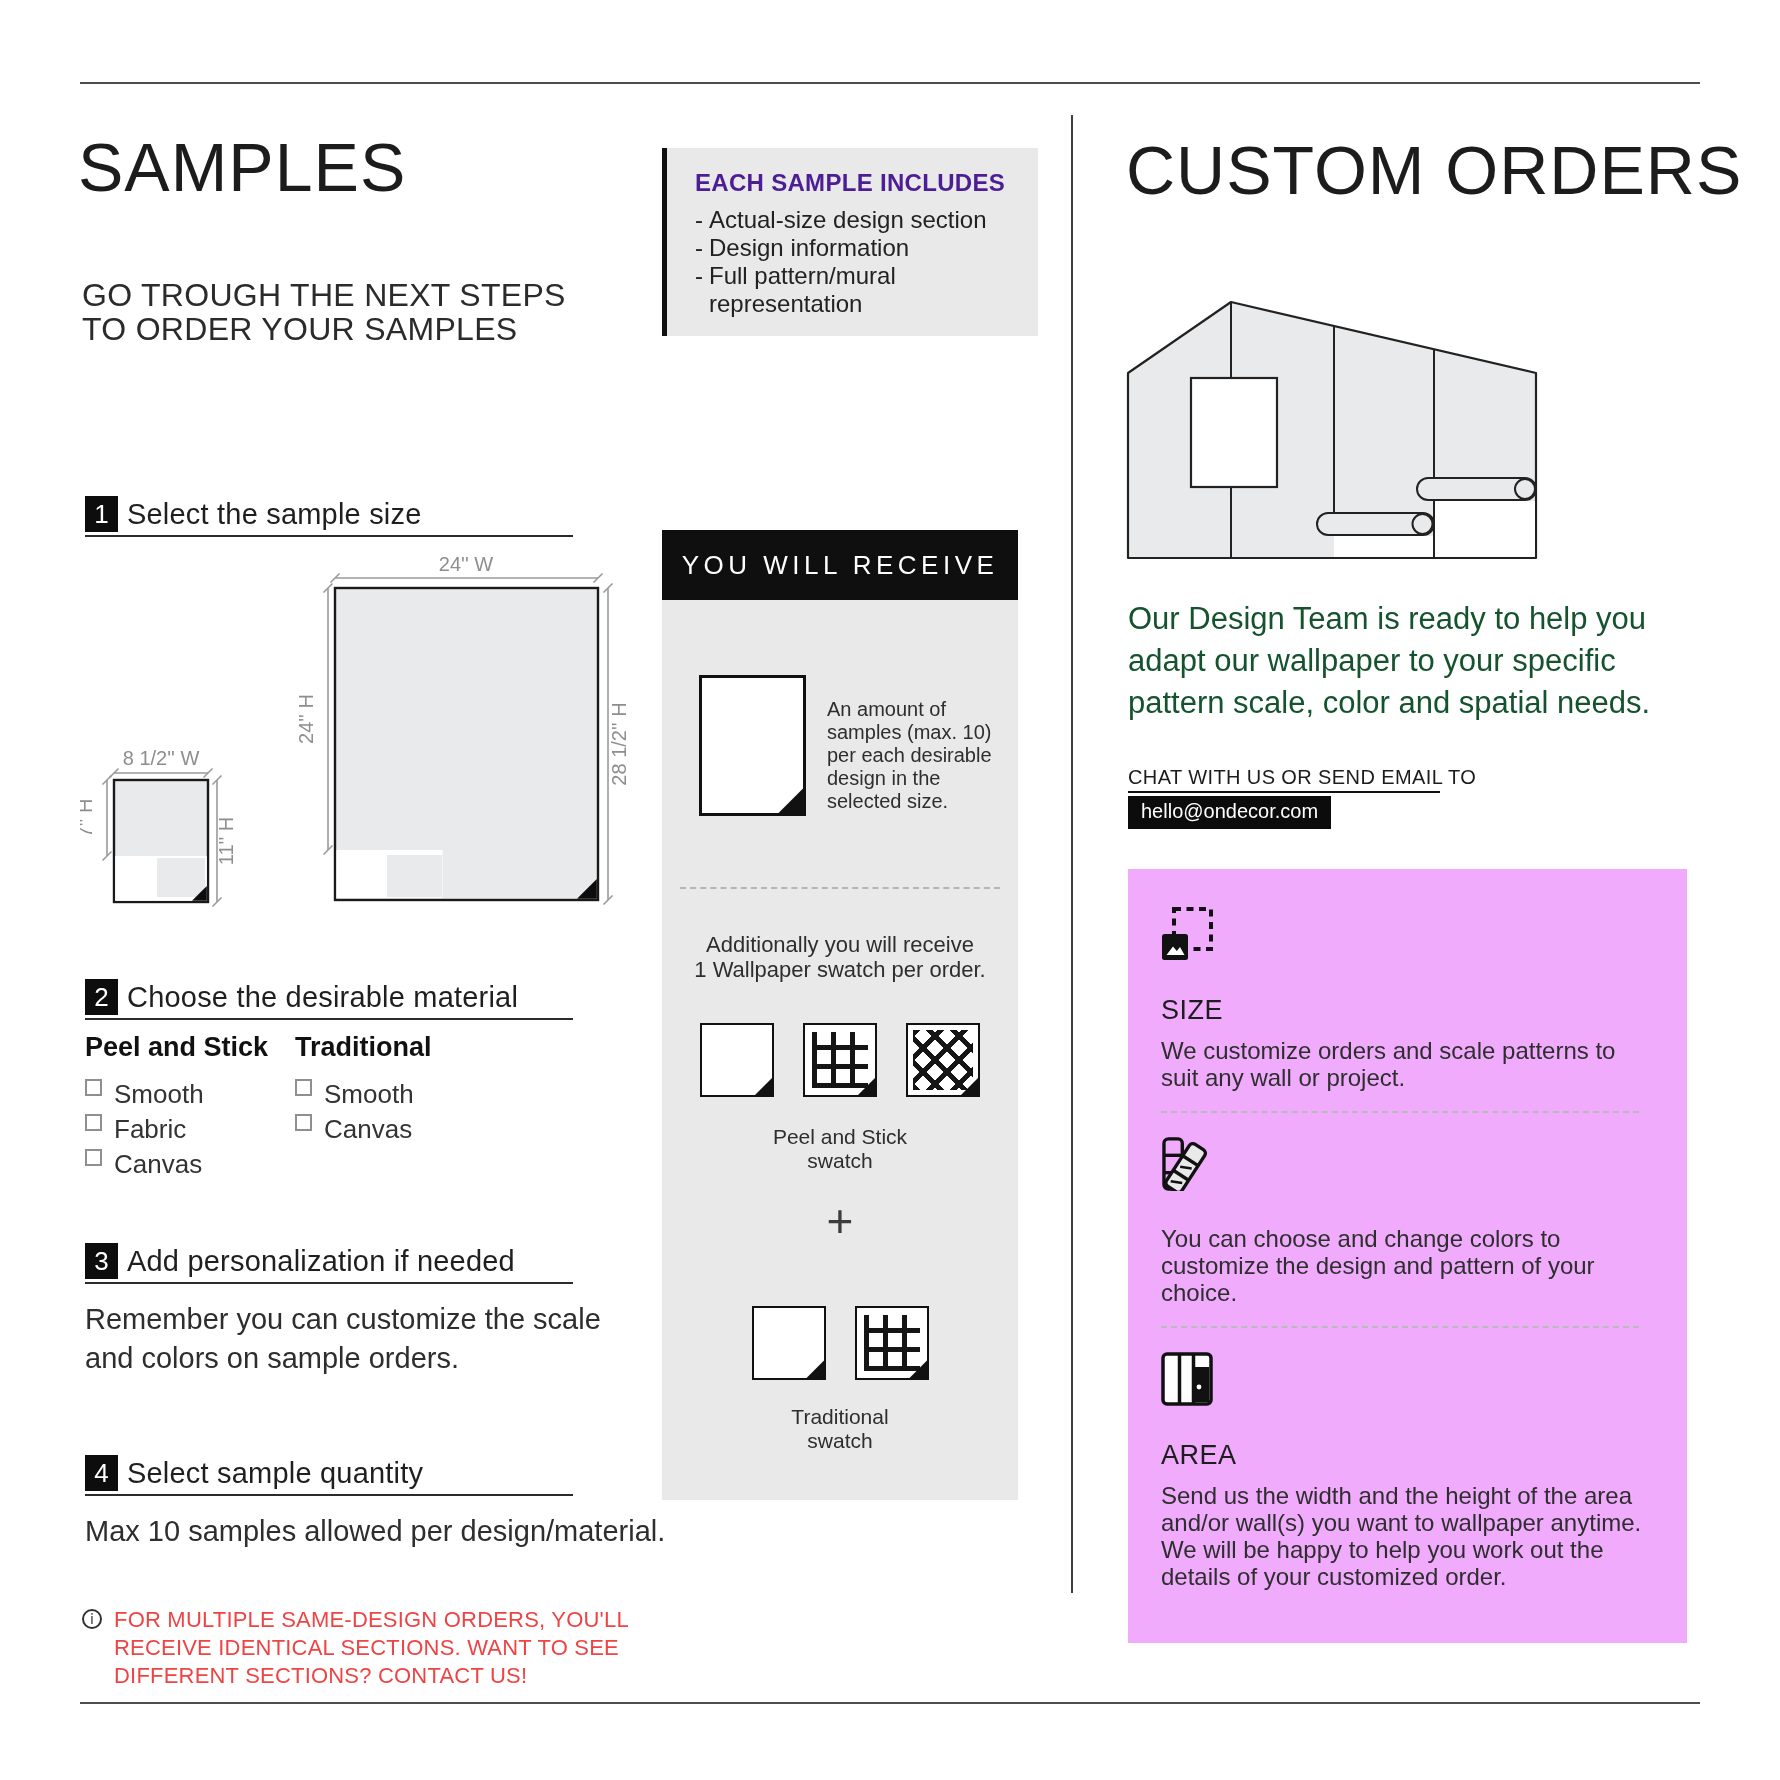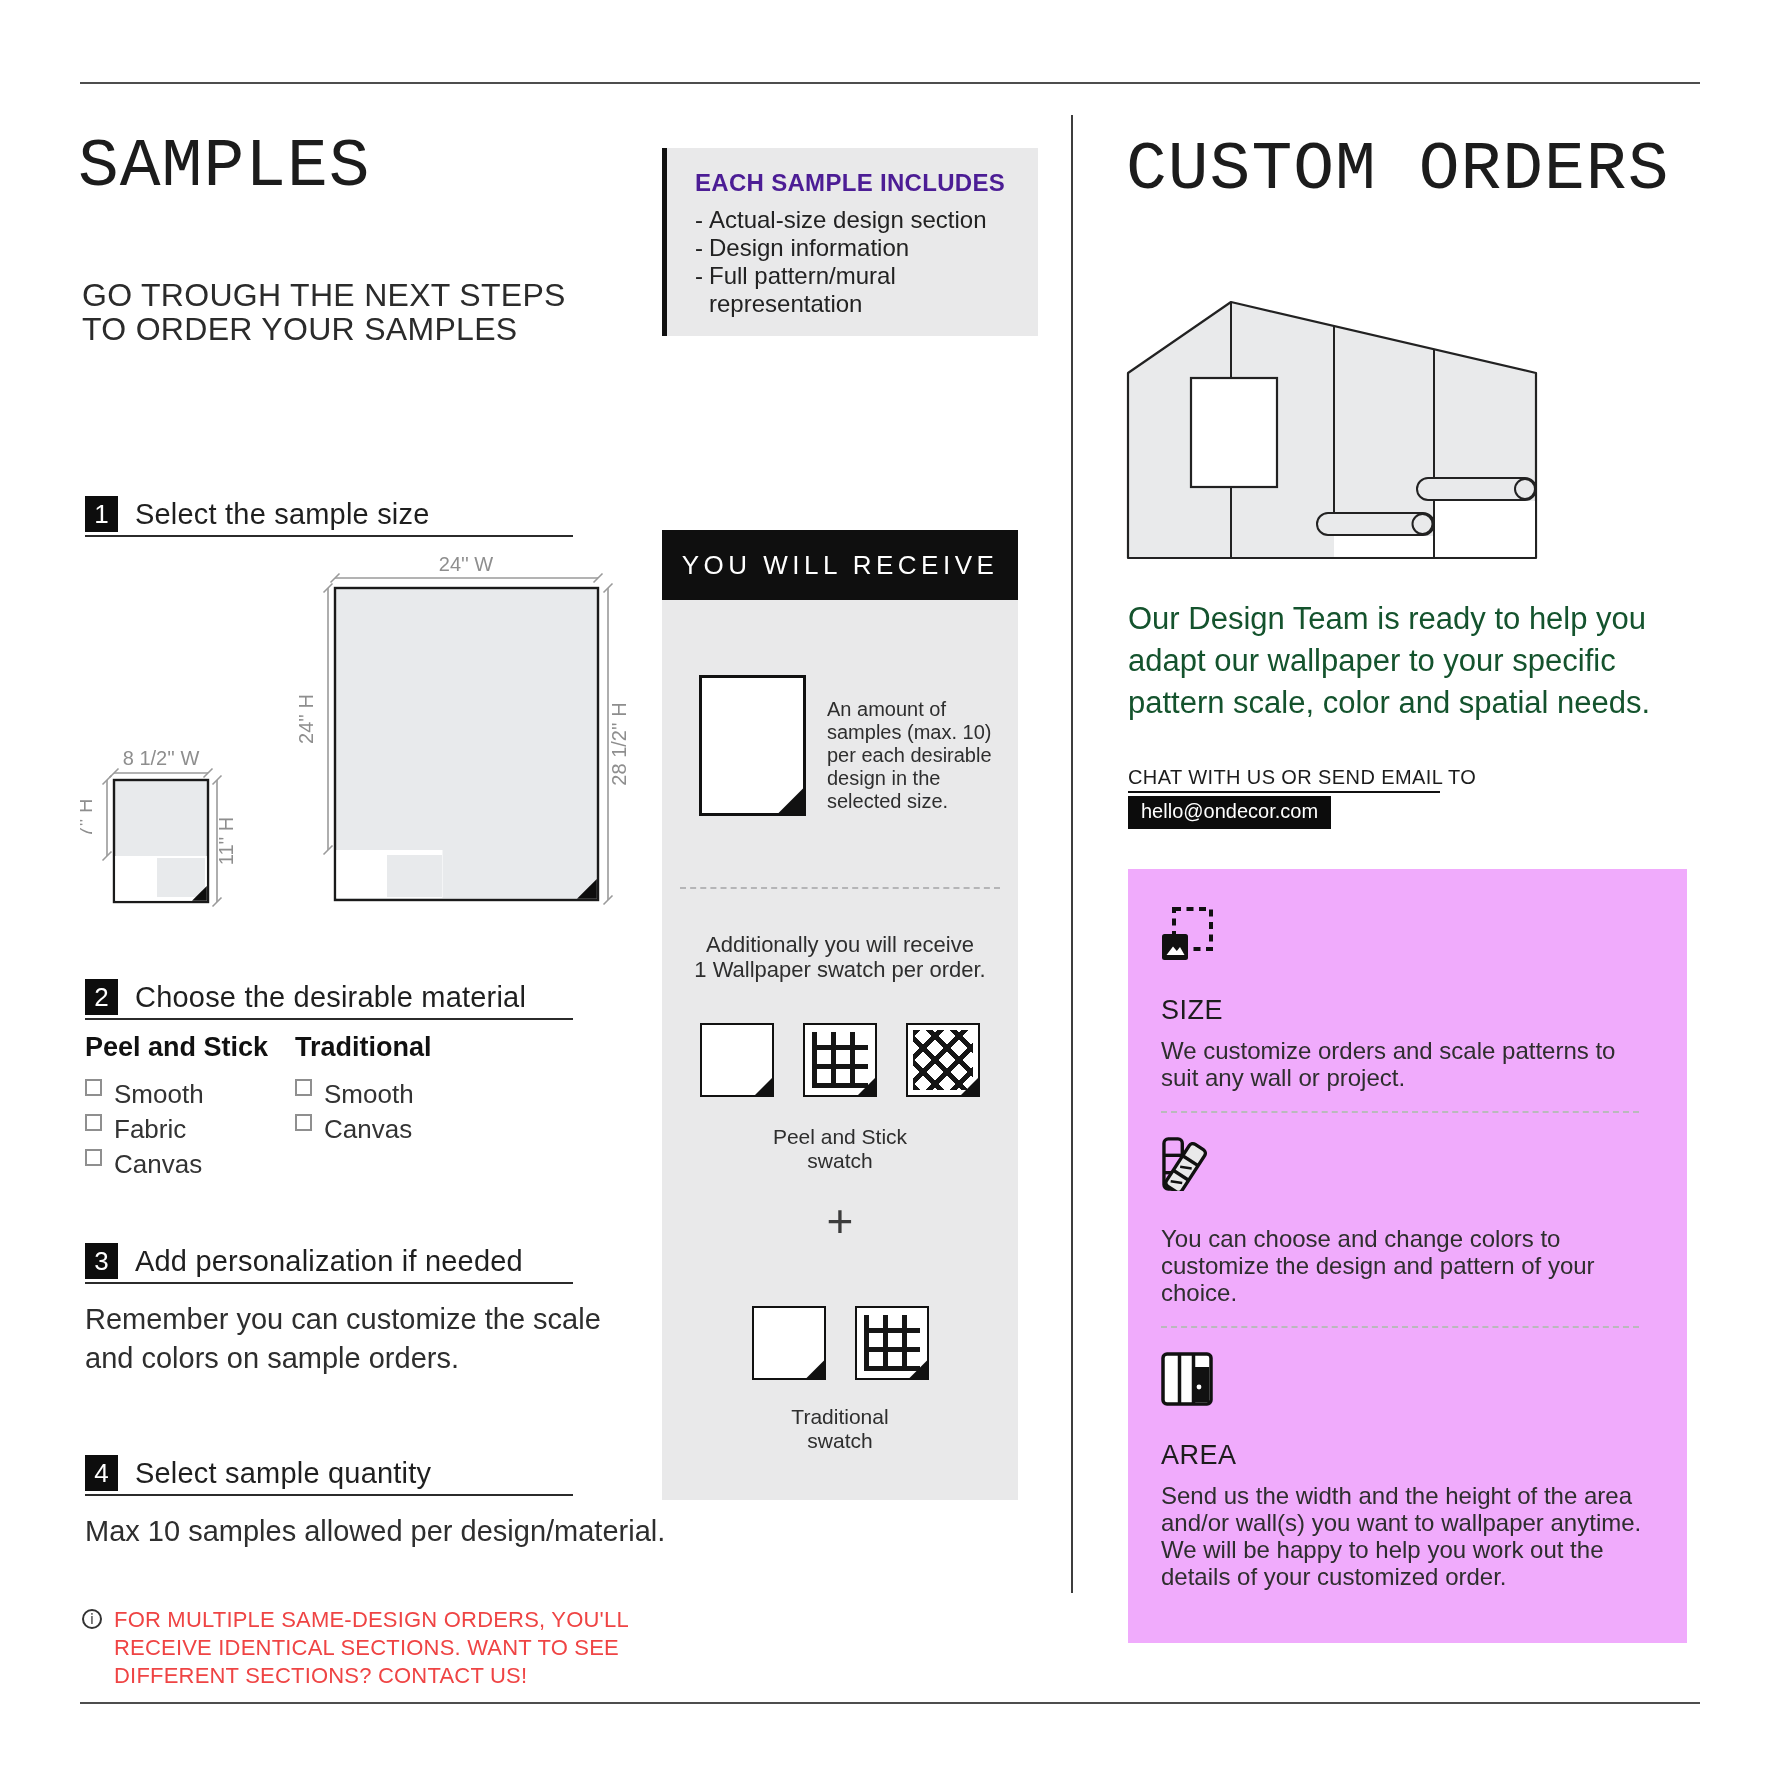--- a/index.html
+++ b/index.html
@@ -6,40 +6,40 @@
   *{box-sizing:border-box;}
   .page{
     position:relative;width:1780px;height:1780px;background:#ffffff;
     font-family:"Liberation Sans",sans-serif;color:#2e2e2e;overflow:hidden;
   }
   .abs{position:absolute;}
   .rule-h{position:absolute;left:80px;width:1620px;height:2px;background:#4d4d4d;}
   .pre{white-space:pre-line;}
 
   
-  .big-title{font-size:68px;font-weight:300;letter-spacing:1px;color:#1c1c1c;line-height:68px;font-family:Liberation Mono, monospace;}
+  .big-title{font-size:68px;font-weight:300;letter-spacing:1px;color:#1c1c1c;line-height:68px;}
   .intro{font-size:32px;line-height:34px;color:#2b2b2b;letter-spacing:.3px;}
 
   
   .includes-box{
     left:662px;top:148px;width:376px;height:188px;background:#e9e9ea;
     border-left:5px solid #111;padding:21px 24px 0 28px;
   }
   .includes-title{font-size:24px;font-weight:700;letter-spacing:.3px;color:#4c1d95;margin-bottom:9px;}
   .includes-item{display:flex;font-size:24px;line-height:28px;color:#222;}
   .includes-item .dash{width:14px;flex:0 0 14px;}
 
   
   .step{position:absolute;left:85px;width:488px;}
   .step-head{display:flex;align-items:center;}
   .step-badge{
     width:33px;height:36px;background:#0d0d0d;color:#fff;font-size:26px;
     display:flex;align-items:center;justify-content:center;flex:0 0 33px;
   }
-  .step-label{font-size:29px;color:#1f1f1f;margin-left:17px;letter-spacing:.2px;}
+  .step-label{font-size:29px;color:#1f1f1f;margin-left:9px;letter-spacing:.2px;}
   .step-rule{height:2px;background:#2b2b2b;margin-top:3px;}
 
   .note{position:absolute;left:85px;font-size:29px;line-height:39px;color:#2e2e2e;}
 
   
   .mat-col{position:absolute;top:1032px;}
   .mat-title{font-size:27px;font-weight:700;color:#111;margin-bottom:16px;}
   .mat-row{display:flex;align-items:flex-start;margin-bottom:10px;height:25px;}
   .checkbox{width:17px;height:17px;border:2px solid #8f8f8f;background:#fff;flex:0 0 17px;}
   .mat-row span.lbl{font-size:26px;color:#333;margin-left:12px;}

